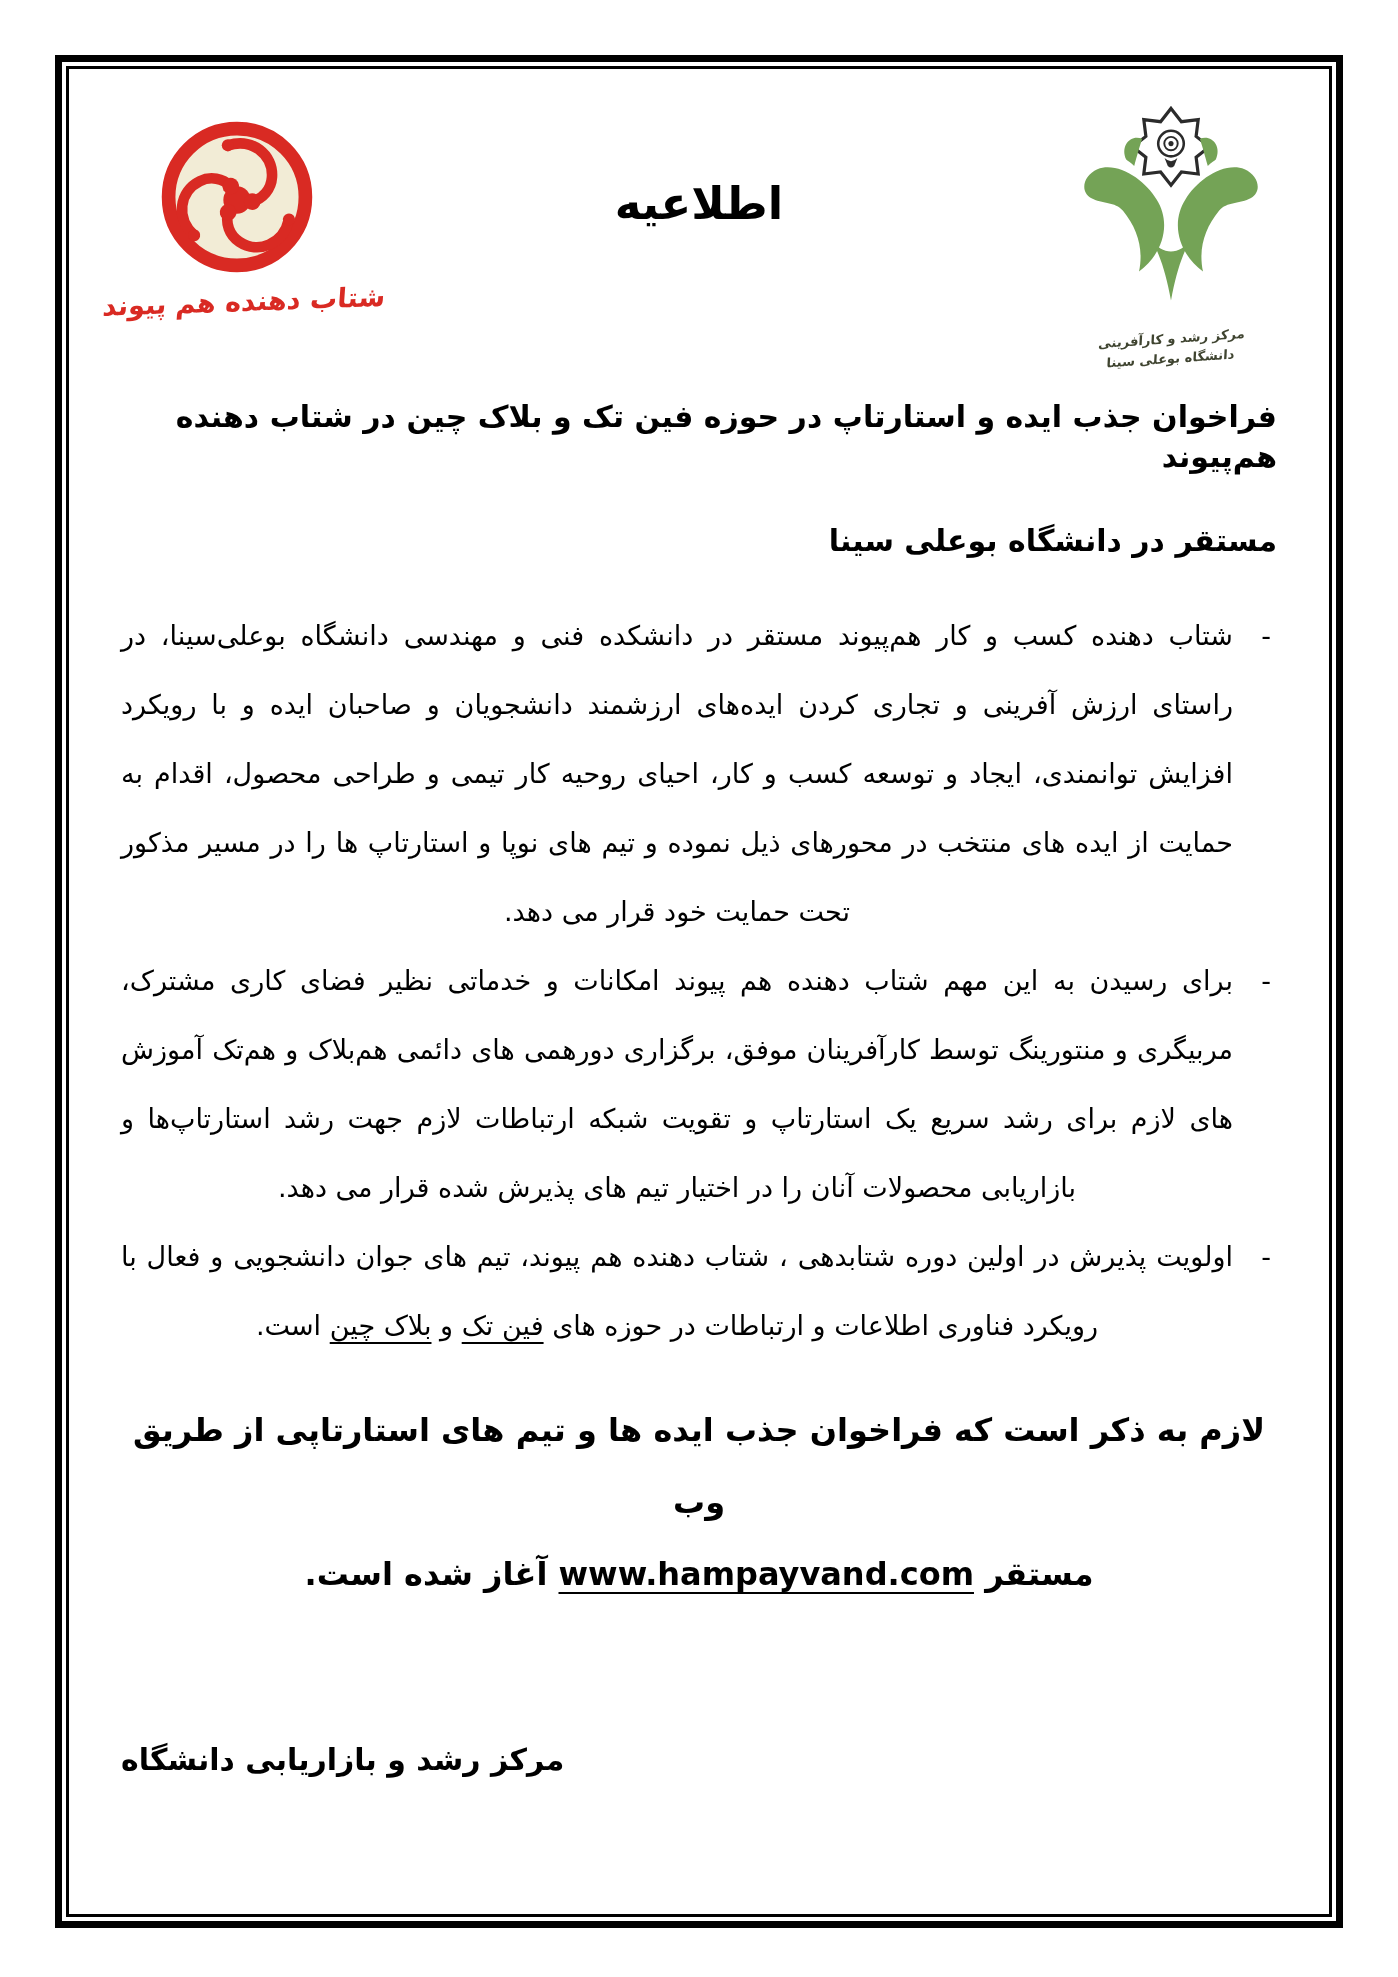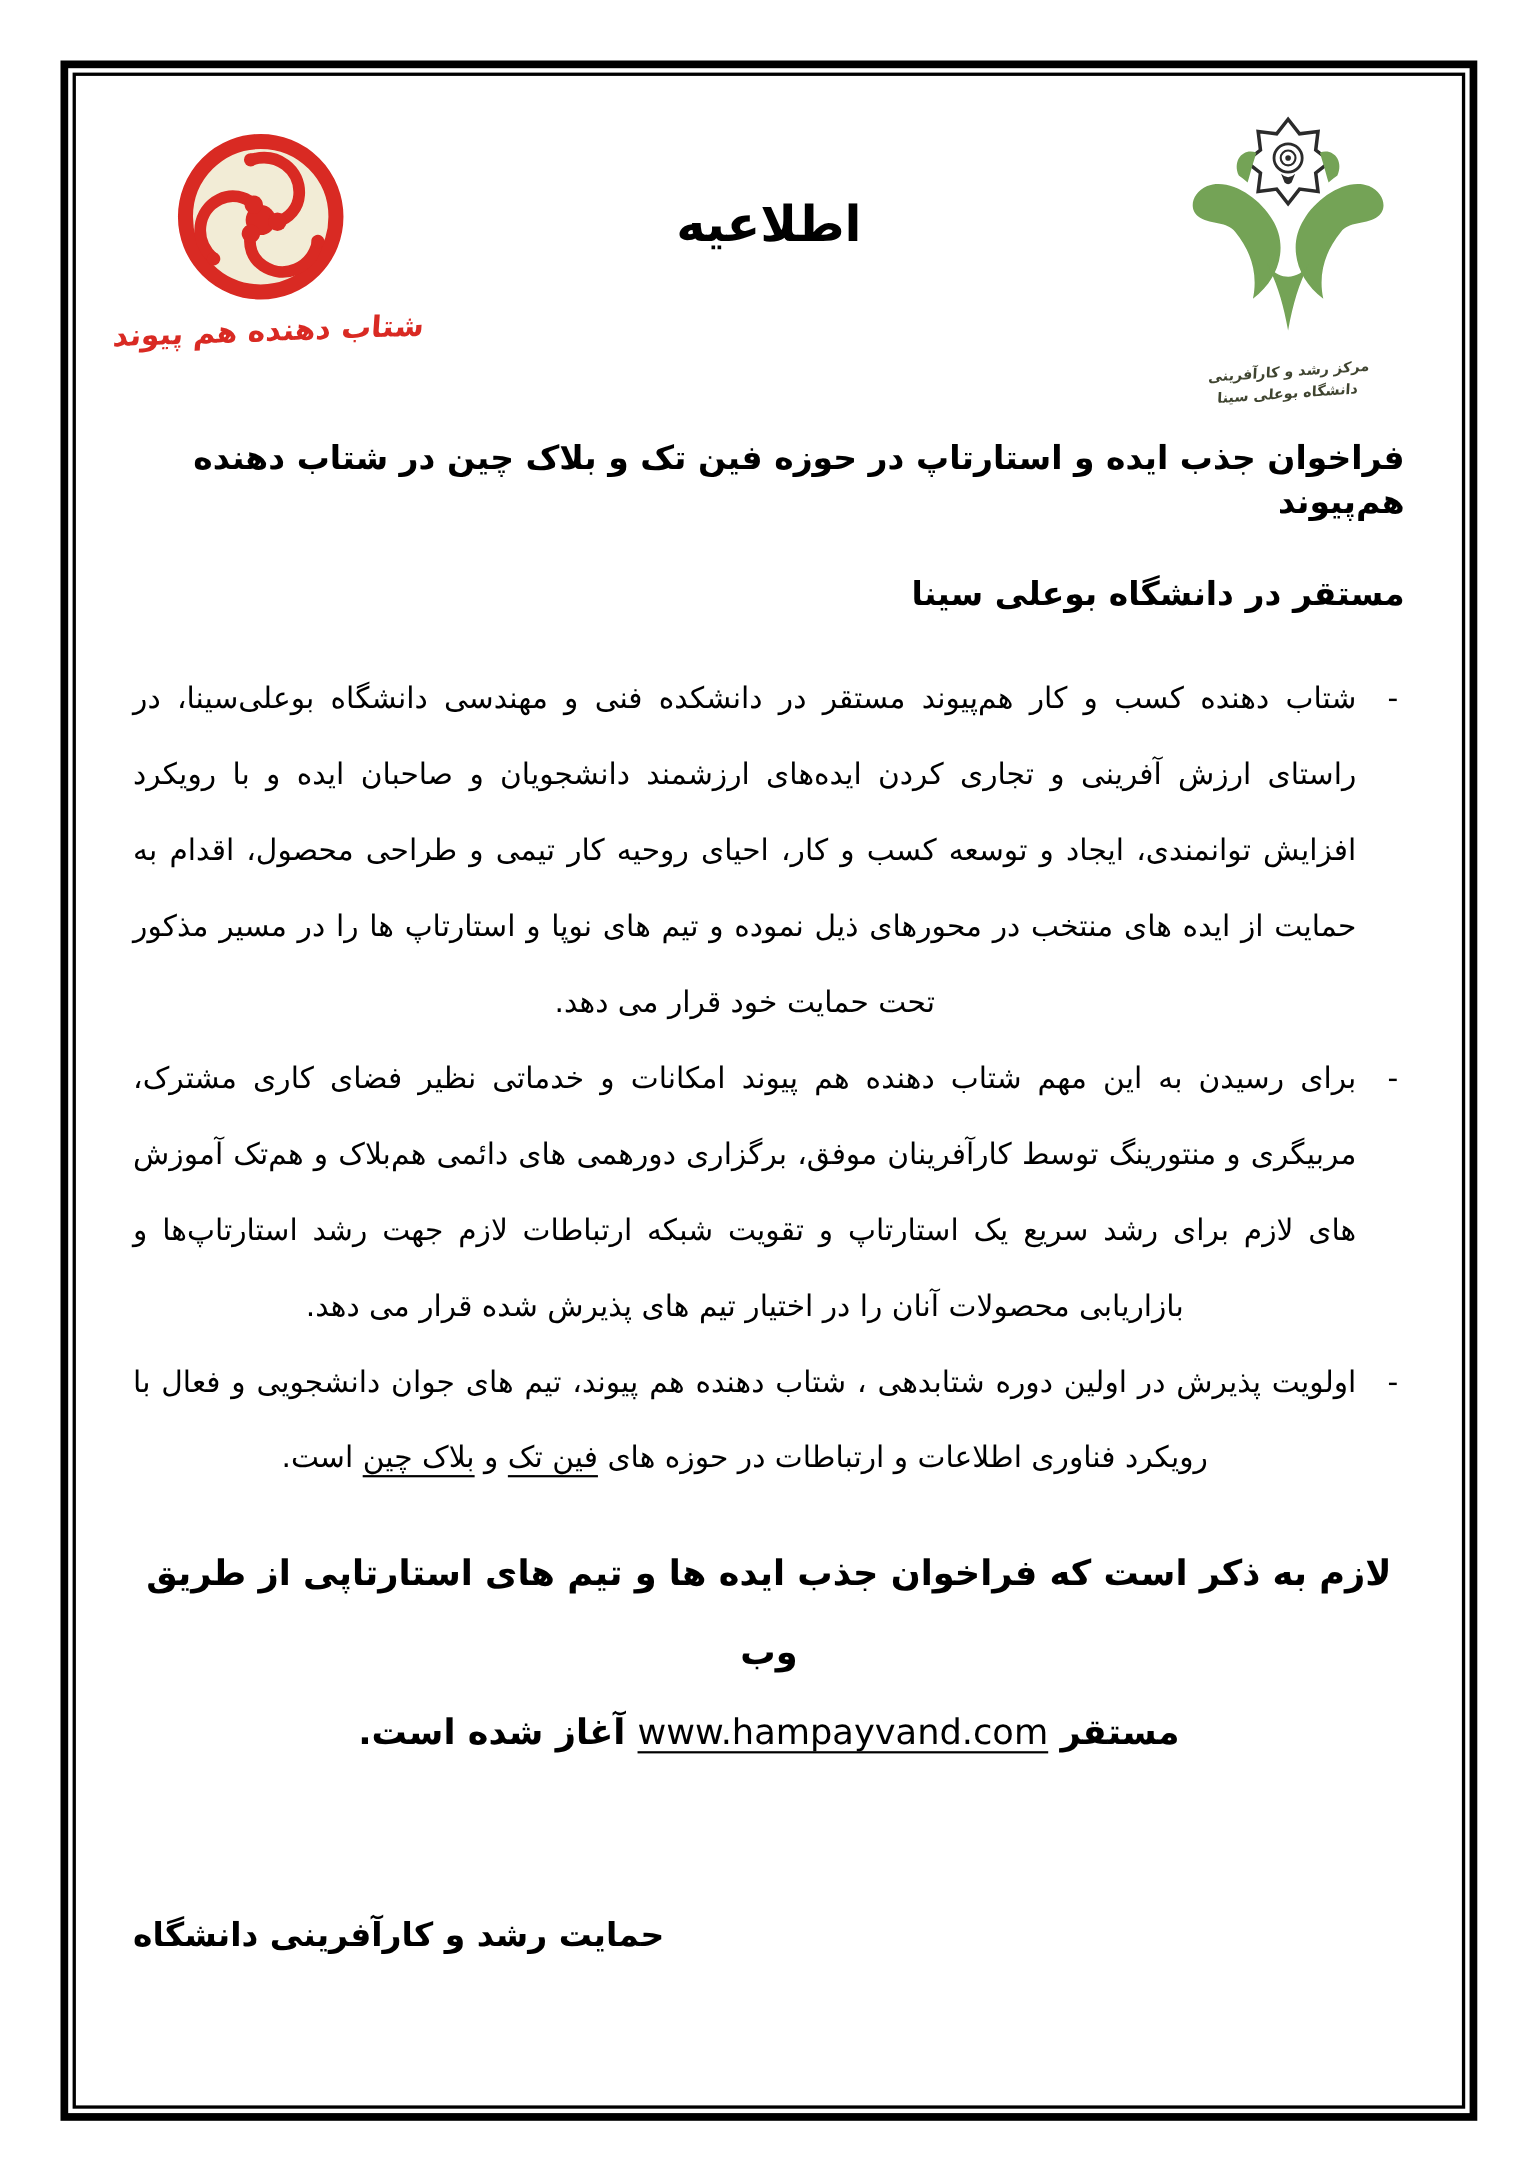--- a/index.html
+++ b/index.html
@@ -51,21 +51,21 @@
   
   .paras { margin-top:40px; font-size:27px; }
   .paras p {
     position:relative;
     padding-right:44px;
     text-align:justify; text-align-last:center;
     line-height:69px;
   }
   .bullet { position:absolute; right:6px; top:0; font-weight:normal; }
   .u { text-decoration:underline; text-underline-offset:7px; text-decoration-thickness:2px; }
-  .latin { direction:ltr; unicode-bidi:isolate; font-weight:normal; }
+  .latin { direction:ltr; unicode-bidi:isolate; font-weight:bold; }
   
   .callout { margin-top:34px; text-align:center; font-weight:bold; font-size:32px; line-height:72px; }
   
   .signature { margin-top:132px; font-size:30px; font-weight:bold; text-align:left; }
 </style>
 </head>
 <body>
 
 <div class="page">
   <div class="frame-outer">
@@ -139,17 +139,17 @@
         <p>
           <span class="bullet">-</span><span><span>اولویت پذیرش در اولین دوره شتابدهی ، شتاب دهنده هم پیوند، تیم های جوان دانشجویی و فعال با رویکرد فناوری اطلاعات و ارتباطات در حوزه های </span><span class="u">فین تک</span><span> و </span><span class="u">بلاک چین</span><span> است.</span></span>
         </p>
       </div>
 
       <div class="callout">
         <div>لازم به ذکر است که فراخوان جذب ایده ها و تیم های استارتاپی از طریق وب</div>
         <div><span>مستقر </span><span class="u latin">www.hampayvand.com</span><span> آغاز شده است.</span></div>
       </div>
 
-      <div class="signature">حمایت رشد و کارآفرینی دانشگاه</div>
+      <div class="signature">مرکز رشد و بازاریابی دانشگاه</div>
 
     </div>
   </div>
 </div>
 
 </body></html>

